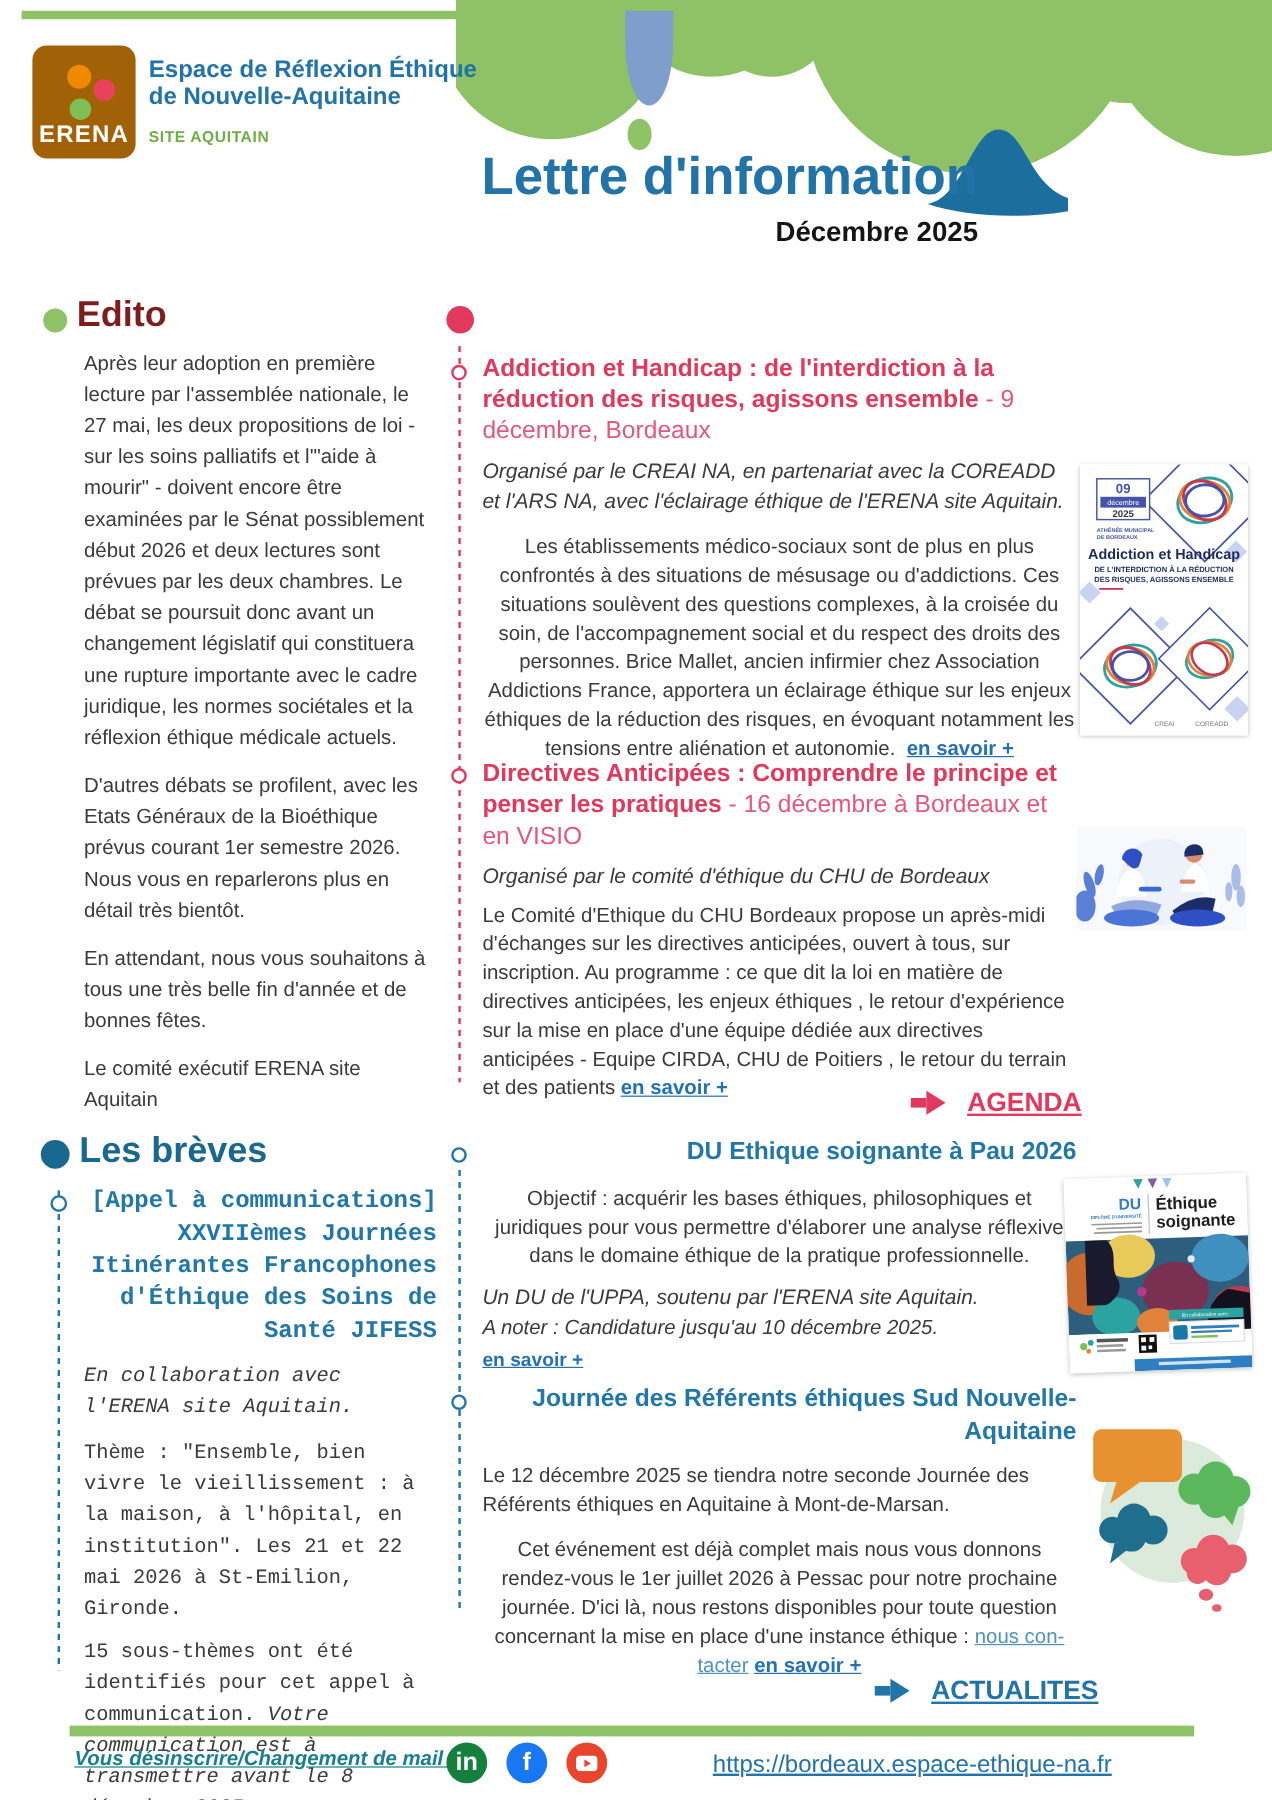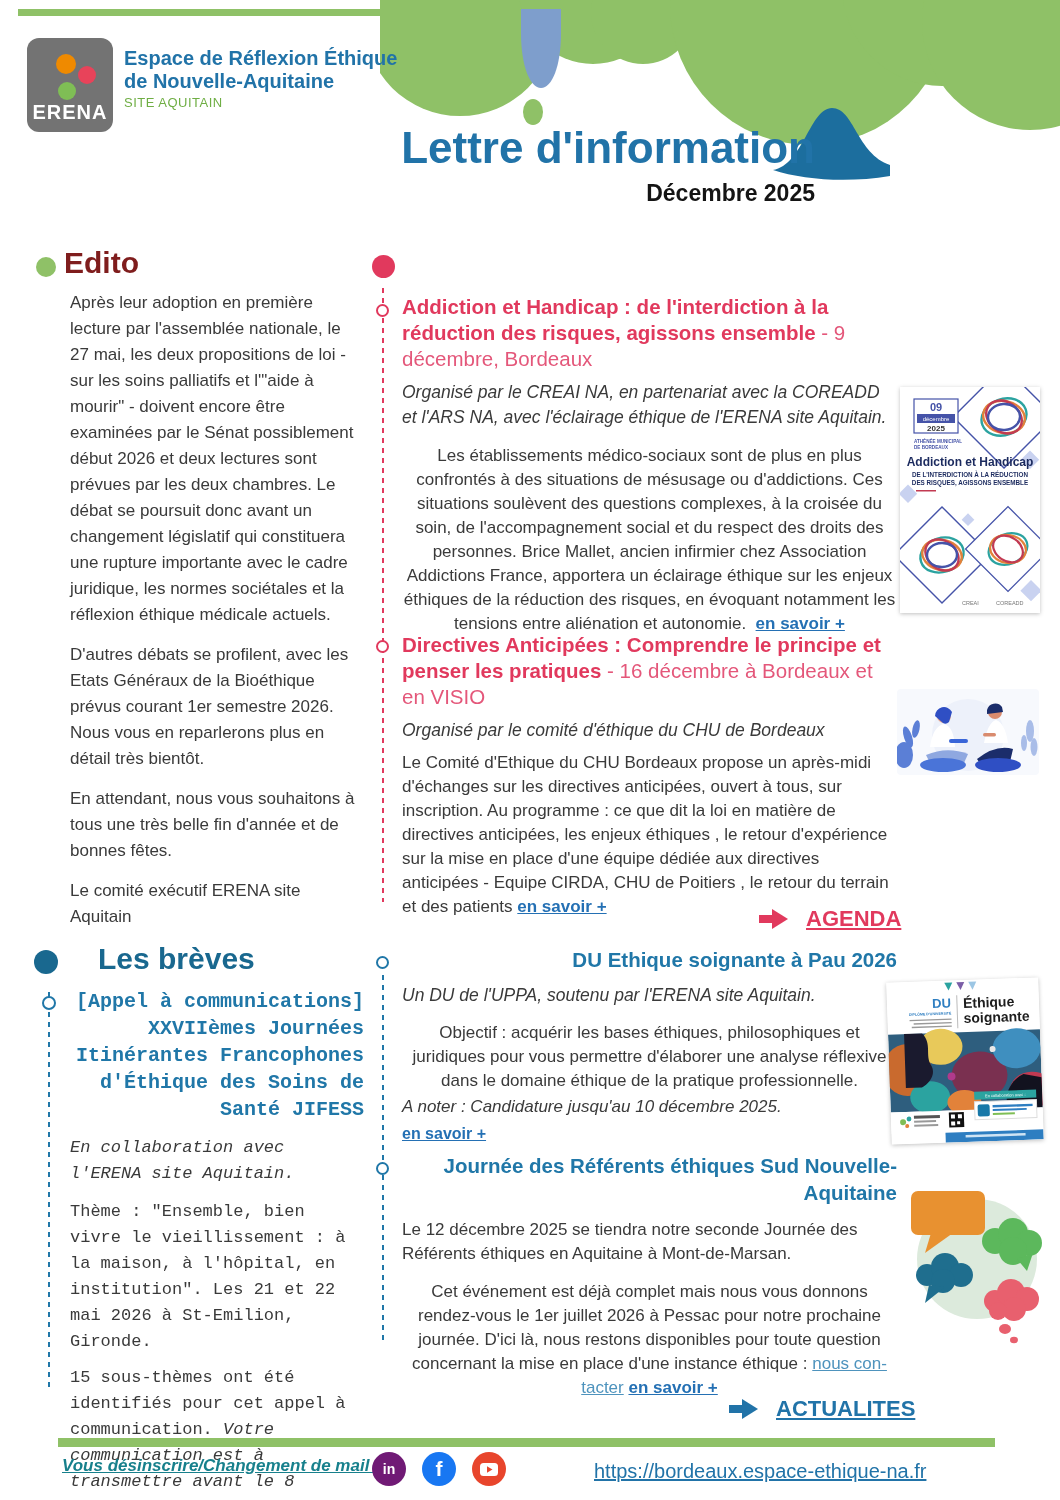--- a/index.html
+++ b/index.html
@@ -4,26 +4,26 @@
 <style>
   * { margin:0; padding:0; box-sizing:border-box; }
   html,body { background:#fff; }
   body { font-family:"Liberation Sans", sans-serif; color:#3a3a3a; }
   .page { position:relative; width:1060px; height:1500px; background:#fff; overflow:hidden; }
   .abs { position:absolute; }
 
   
   .top-bar { left:18px; top:9px; width:1042px; height:7px; background:#8FC167; }
   .blobs { left:380px; top:0; }
-  .logo { left:27px; top:38px; width:86px; height:94px; background:#737373; border-radius:12px; }
+  .logo { left:27px; top:38px; width:86px; height:94px; background:#a16207; border-radius:12px; }
   .logo .dot { position:absolute; border-radius:50%; }
   .logo-text { position:absolute; left:0; right:0; bottom:8px; text-align:center; color:#fff; font-weight:bold; font-size:20px; letter-spacing:1px; }
   .brand { left:124px; top:47px; line-height:1.1; }
   .brand .b1 { color:#2173A8; font-weight:bold; font-size:20px; line-height:23px; }
-  .brand .b3 { color:#6FAE44; font-weight:normal; font-size:13px; margin-top:3px; letter-spacing:0.5px; }
+  .brand .b3 { color:#6FAE44; font-weight:bold; font-size:13px; margin-top:14px; letter-spacing:0.5px; }
   .title-block { left:390px; top:124px; width:425px; text-align:right; }
   .title-block h1 { color:#2173A8; font-size:44px; font-weight:bold; line-height:1.1; }
   .title-block .date { color:#141414; font-size:23px; font-weight:bold; margin-top:8px; }
 
   
   .sec-dot { border-radius:50%; }
   .sec-h { font-weight:bold; font-size:30px; }
   .h-green { color:#7f1d1d; }
   .h-red { color:#E1395D; }
   .h-blue { color:#19688F; }
@@ -134,41 +134,41 @@
 
   <div class="abs arrow-link a-red" style="left:758px;top:906px;">
     <svg width="32" height="24" viewBox="0 0 32 24">
         <rect x="1" y="8" width="13" height="8" fill="currentColor"></rect>
         <polygon points="14,2 14,22 30,12" fill="currentColor"></polygon>
       </svg>
     <span class="lbl">AGENDA</span>
   </div>
 
   <span class="abs sec-dot" style="left:34px;top:950px;width:24px;height:24px;background:#19688F;"></span>
-  <div class="abs sec-h h-blue" style="left:66px;top:942px;margin-left:32px;">Les brèves</div>
+  <div class="abs sec-h h-blue" style="left:66px;top:942px;">Les brèves</div>
 
   <div class="abs dash" style="left:48px;top:992px;height:400px;color:#2077A8;"></div>
   <span class="abs tlc" style="left:42px;top:996px;width:14px;height:14px;border:2px solid #2077A8;"></span>
 
   <div class="abs lcol" style="left:70px;top:988px;width:294px;font-family:Liberation Mono, monospace;">
     <div class="blue-title" style="font-size:20px;">[Appel à communications] XXVIIèmes Journées Itinérantes Francophones d'Éthique des Soins de Santé JIFESS</div>
     <p class="it" style="margin-top:12px;">En collaboration avec l'ERENA site Aquitain.</p>
     <p style="margin-top:12px;">Thème : "Ensemble, bien vivre le vieillissement : à la maison, à l'hôpital, en institution". Les 21 et 22 mai 2026 à St-Emilion, Gironde.</p>
     <p class="mt10"><span>15 sous-thèmes ont été identifiés pour cet appel à communication. </span><span class="it">Votre communication est à transmettre avant le 8 décembre 2025</span></p>
     <p class="mt10"><a class="link">en savoir +</a></p>
   </div>
 
   <div class="abs dash" style="left:382px;top:975px;height:368px;color:#2077A8;"></div>
   <span class="abs tlc" style="left:376px;top:956px;width:13px;height:13px;border:2px solid #2077A8;"></span>
   <span class="abs tlc" style="left:376px;top:1162px;width:13px;height:13px;border:2px solid #2077A8;"></span>
 
   <div class="abs" style="left:402px;top:946px;width:495px;">
     <div class="blue-title">DU Ethique soignante à Pau 2026</div>
+    <p class="rcol-body mt14">Objectif : acquérir les bases éthiques, philosophiques et juridiques pour vous permettre d'élaborer une analyse réflexive dans le domaine éthique de la pratique professionnelle.</p>
     <p class="rcol-body it mt10" style="font-size:17.5px;">Un DU de l'UPPA, soutenu par l'ERENA site Aquitain.</p>
-    <p class="rcol-body mt14">Objectif : acquérir les bases éthiques, philosophiques et juridiques pour vous permettre d'élaborer une analyse réflexive dans le domaine éthique de la pratique professionnelle.</p>
     <p class="rcol-body it" style="margin-top:2px;">A noter : Candidature jusqu'au 10 décembre 2025.</p>
     <p class="mt6"><a class="link">en savoir +</a></p>
   </div>
 
   <div class="abs" style="left:402px;top:1152px;width:495px;">
     <div class="blue-title">Journée des Référents éthiques Sud Nouvelle-Aquitaine</div>
     <p class="rcol-body" style="margin-top:12px;">Le 12 décembre 2025 se tiendra notre seconde Journée des Référents éthiques en Aquitaine à Mont-de-Marsan.</p>
     <p class="rcol-body mt14"><span>Cet événement est déjà complet mais nous vous donnons rendez-vous le 1er juillet 2026 à Pessac pour notre prochaine journée. D'ici là, nous restons disponibles pour toute question concernant la mise en place d'une instance éthique : </span><a class="link-light">nous con-tacter</a> <a class="link">en savoir +</a></p>
   </div>
 
@@ -352,21 +352,21 @@
       <circle cx="105" cy="128" r="9"></circle>
       <ellipse cx="112" cy="146" rx="6" ry="5"></ellipse>
       <ellipse cx="121" cy="157" rx="4" ry="3.2"></ellipse>
     </g>
   </svg>
 
   <div class="abs footer-bar"></div>
   <div class="abs unsub">Vous désinscrire/Changement de mail ICI</div>
 
   <div class="abs social">
-    <div class="soc" style="background:#701a75;font-size:14px;">in</div>
+    <div class="soc" style="background:#15803d;font-size:21px;">in</div>
     <div class="soc" style="background:#1877F2;font-size:21px;">f</div>
     <div class="soc" style="background:#E8452C;">
       <svg width="18" height="13" viewBox="0 0 18 13">
           <rect width="18" height="13" rx="3.5" fill="#fff"></rect>
           <polygon points="7,3.2 7,9.8 12.5,6.5" fill="#E8452C"></polygon>
         </svg>
     </div>
   </div>
 
   <div class="abs footer-url">https://bordeaux.espace-ethique-na.fr</div>

